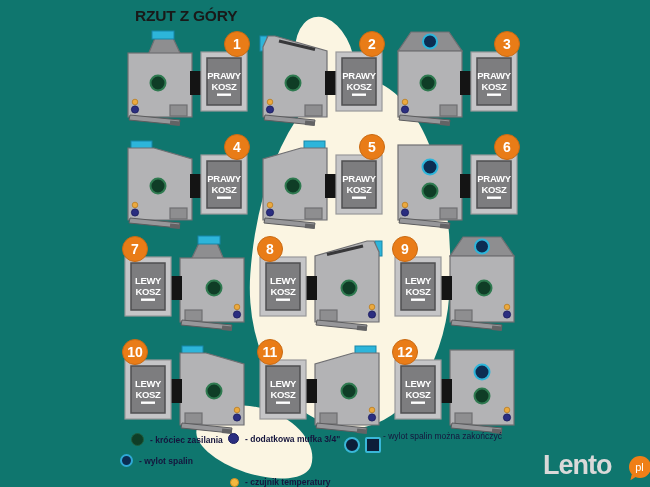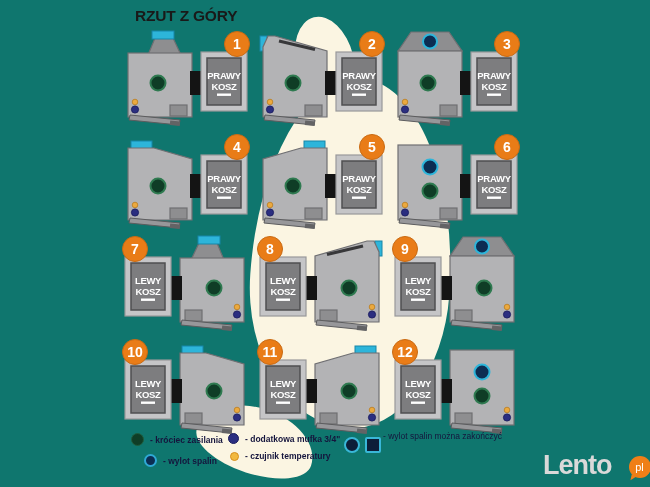--- a/index.html
+++ b/index.html
@@ -323,29 +323,29 @@
           <rect x="17" y="64.5" width="14" height="2.4" fill="#ffffff"></rect>
           <text class="badge-t" x="11" y="20.2">12</text>
         </svg></div>
     </div>
 
   <div class="legend">
     <div class="lg-item" style="left:131px;top:433px">
       <span class="ic ic-green"></span>
       <span class="lg-label">- króciec zasilania</span>
     </div>
-    <div class="lg-item" style="left:144px;top:454px">
+    <div class="lg-item" style="left:120px;top:454px">
       <span class="ic ic-blue"></span>
       <span class="lg-label">- wylot spalin</span>
     </div>
     <div class="lg-item" style="left:228px;top:433px">
       <span class="ic ic-navy"></span>
       <span class="lg-label">- dodatkowa mufka 3/4"</span>
     </div>
-    <div class="lg-item" style="left:230px;top:451px">
+    <div class="lg-item" style="left:230px;top:477px">
       <span class="ic ic-orange"></span>
       <span class="lg-label">- czujnik temperatury</span>
     </div>
     <div class="lg-note-icons">
       <span class="ic ic-bigcircle"></span>
       <span class="ic ic-bigsquare"></span>
     </div>
     <div class="lg-note-text">
       <div>- wylot spalin można zakończyć</div>
     </div>

